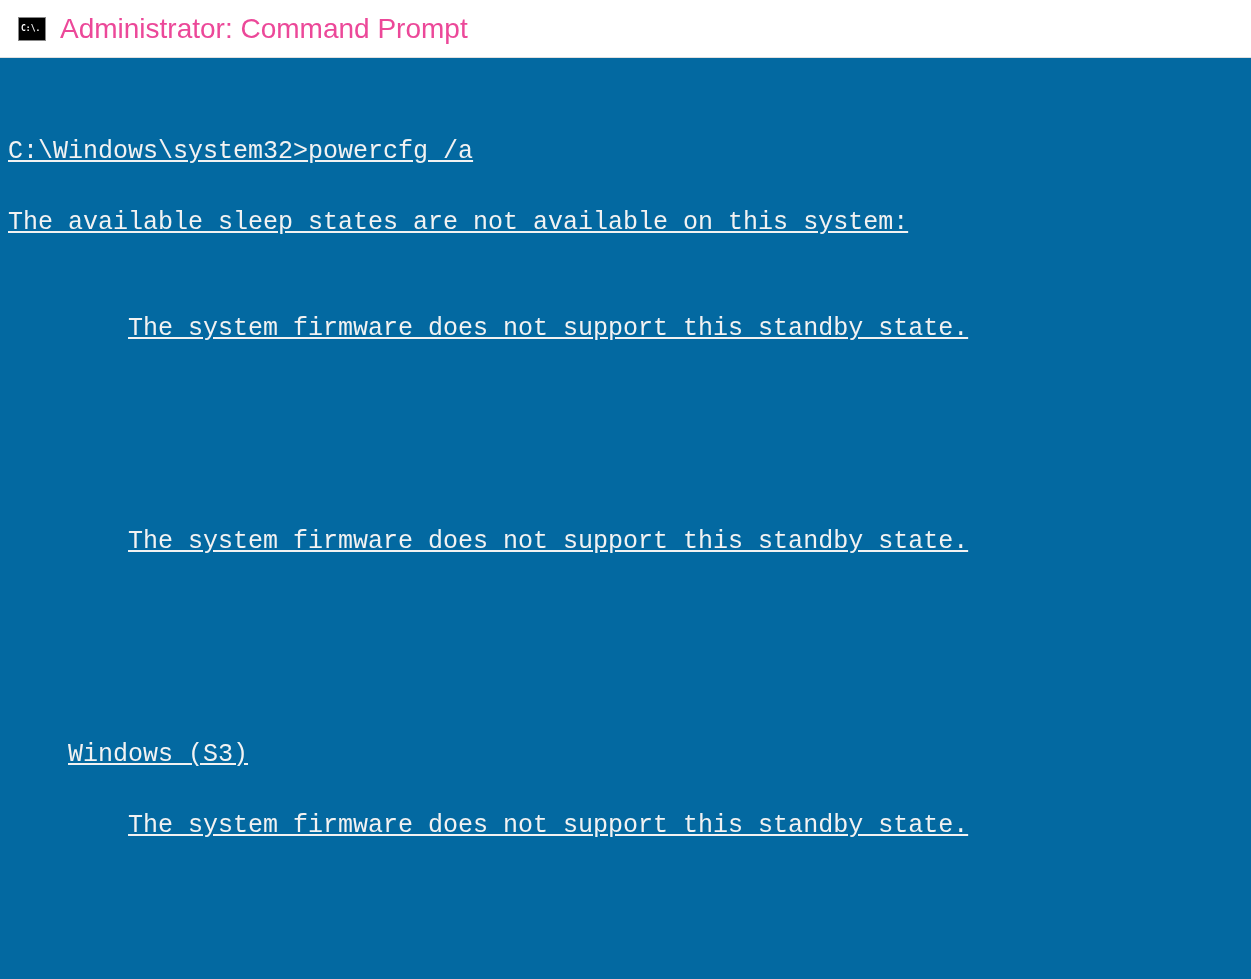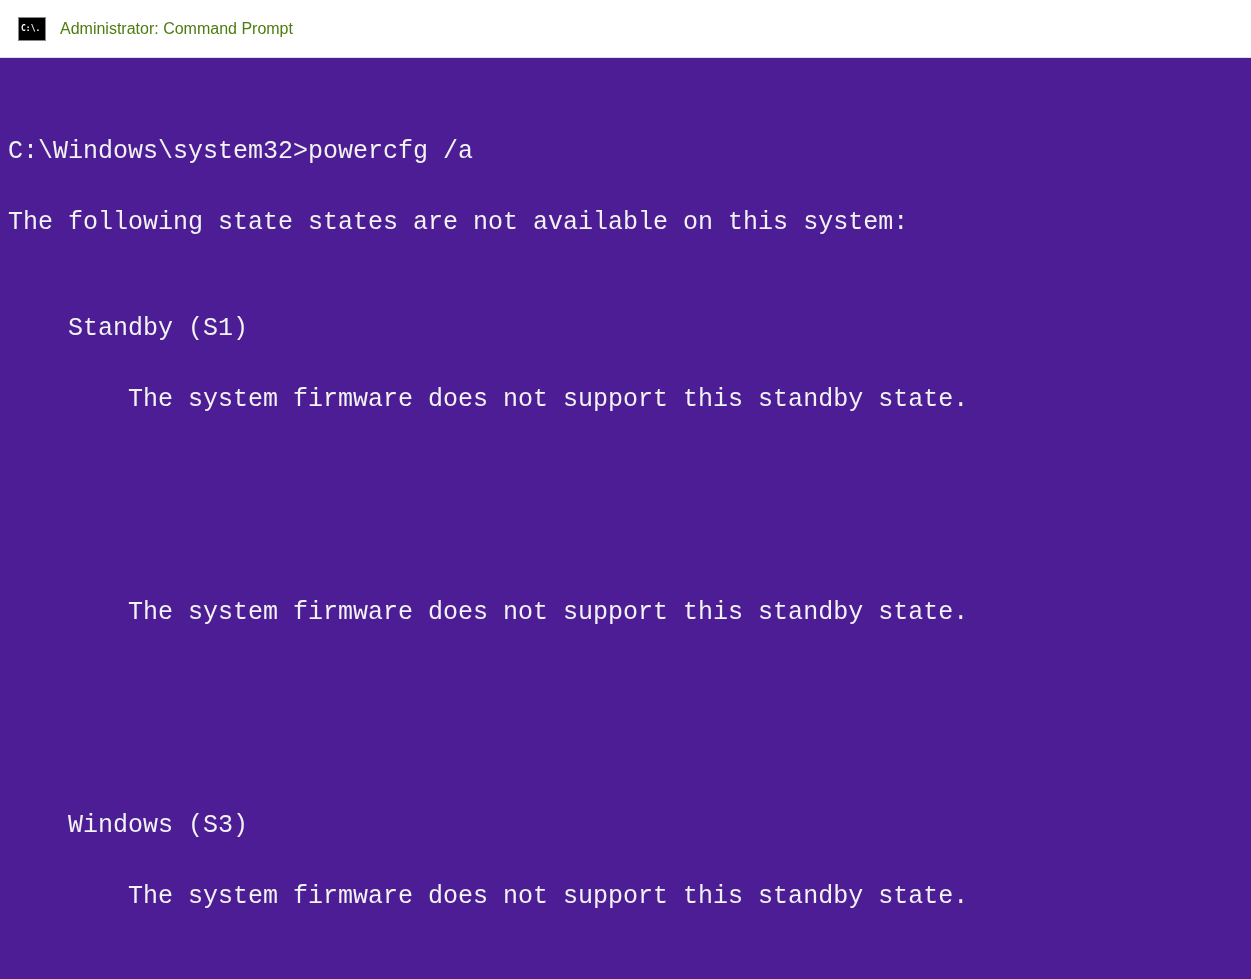--- a/index.html
+++ b/index.html
@@ -41,35 +41,36 @@
       padding-left: 2px;
     }
     .app-icon-text {
       color: #ffffff;
       font-size: 8px;
       font-family: Consolas, monospace;
       font-weight: bold;
       line-height: 1;
     }
     .title-text {
-      font-size: 16px;
-      color: #4d7c0f;
+      font-size: 28px;
+      color: #ec4899;
       font-weight: 400;
     }
     .terminal {
       flex: 1;
-      background: #4c1d95;
+      background: #0369a1;
       color: #f2f2f2;
       font-family: Consolas, "Courier New", monospace;
       font-size: 25px;
       line-height: 1.42;
       padding: 40px 8px 8px 8px;
       white-space: pre;
       overflow: hidden;
       position: relative;
+      text-decoration: underline;
     }
     .prompt-line {
       display: block;
     }
     .header-line {
       display: block;
     }
     .state-block {
       display: block;
       position: relative;
@@ -92,23 +93,22 @@
 
 <div class="window">
   <div class="title-bar">
     <div class="app-icon">
       <span class="app-icon-text">C:\.</span>
     </div>
     <div class="title-text">Administrator: Command Prompt</div>
   </div>
   <div class="terminal">
 <span class="prompt-line"><span>C:\Windows\system32&gt;</span><span>powercfg /a</span></span>
-<span class="header-line">The following state states are not available on this system:</span>
+<span class="header-line">The available sleep states are not available on this system:</span>
 <span class="state-block" id="state-0">
-<span class="state-name">Standby (S1)</span>
 <span class="state-reason">The system firmware does not support this standby state.</span>
 </span>
 <span class="blank"></span>
 <span class="state-block" id="state-1">
 <span class="state-reason">The system firmware does not support this standby state.</span>
 </span>
 <span class="blank"></span>
 <span class="state-block" id="state-2">
 <span class="state-name">Windows (S3)</span>
 <span class="state-reason">The system firmware does not support this standby state.</span>

